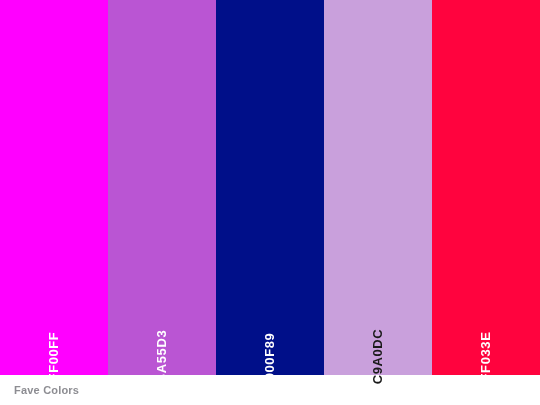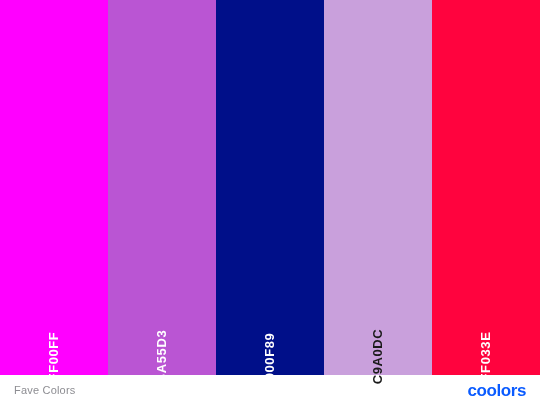--- a/index.html
+++ b/index.html
@@ -66,21 +66,21 @@
     background: #ffffff;
     display: flex;
     align-items: center;
     justify-content: space-between;
     padding: 0 14px;
     box-sizing: border-box;
   }
   .footer-title {
     font-family: "Liberation Sans", sans-serif;
     font-size: 11px;
-    font-weight: normal;
+    font-weight: bold;
     color: #8d8d92;
     letter-spacing: 0.2px;
   }
   .brand {
     font-family: "Liberation Sans", sans-serif;
     font-size: 17px;
     font-weight: bold;
     letter-spacing: -0.4px;
     line-height: 1;
     color: #0a5bff;
@@ -114,16 +114,15 @@
       </div>
       <div class="swatch" style="background: rgb(255, 3, 62);">
         <div class="swatch-label">
           <span style="color: rgb(255, 255, 255);">FF033E</span>
         </div>
       </div>
     </div>
 
   <div class="footer">
     <div class="footer-title" style="color: rgb(141, 141, 146);">Fave Colors</div>
-    <div class="brand" style="color: rgb(10, 91, 255);">coolors</div>
   </div>
 
 </div>
 
 </body></html>

